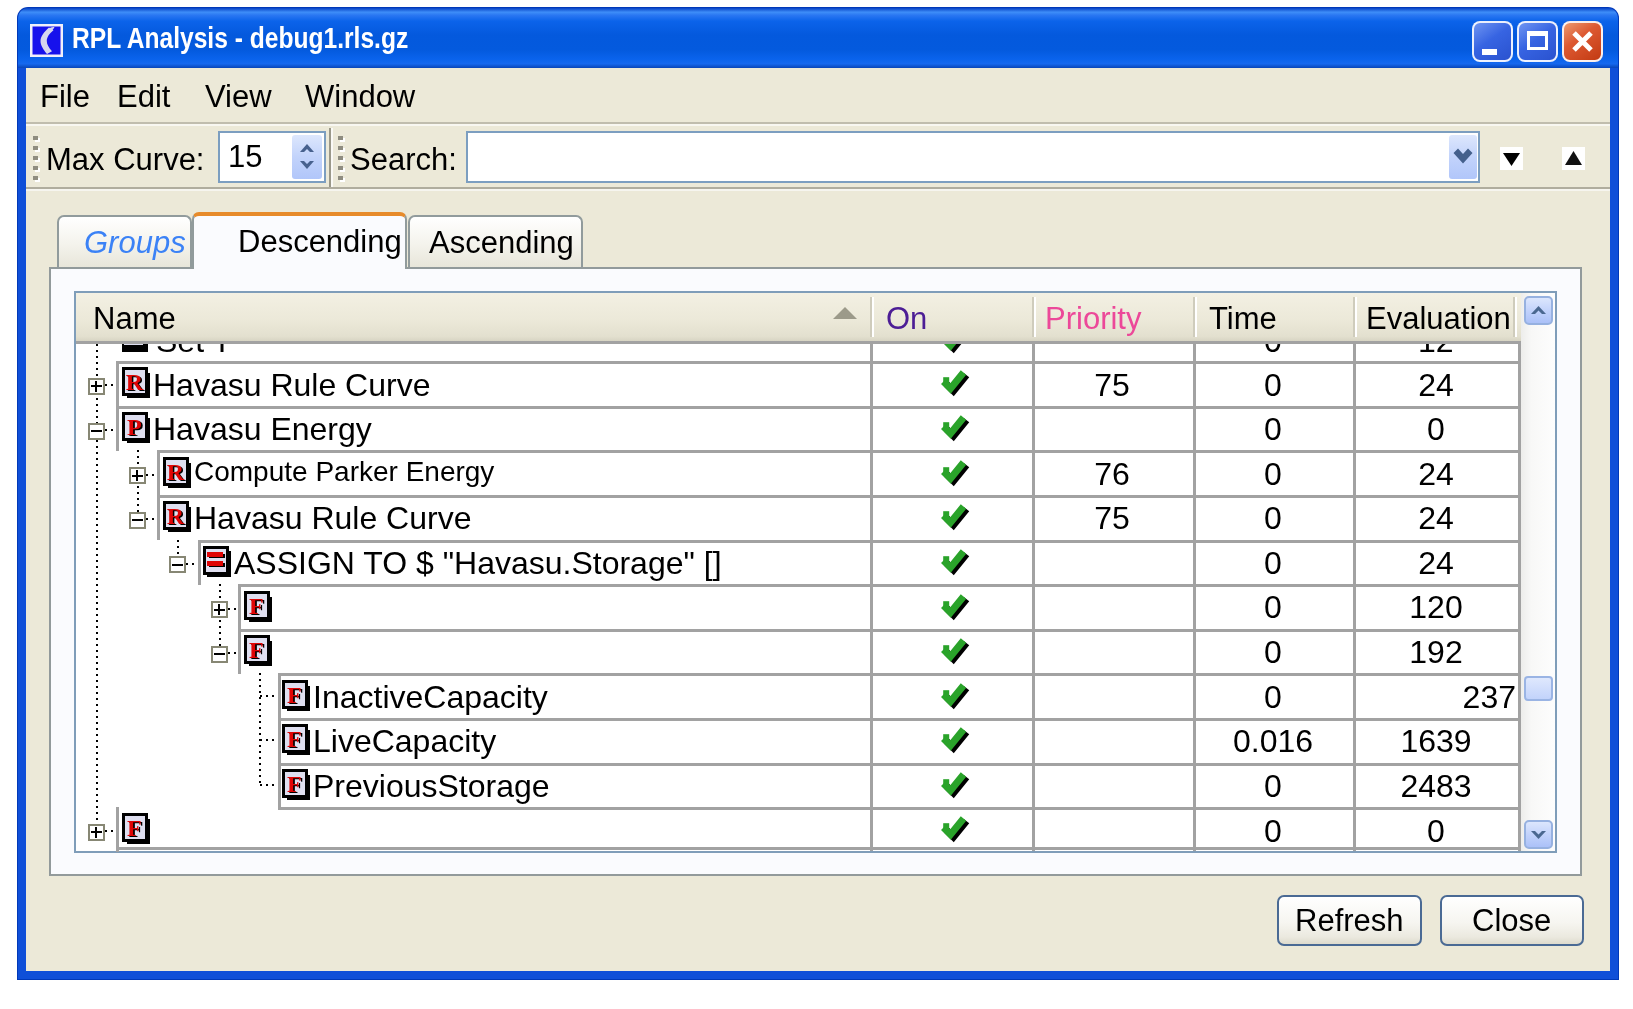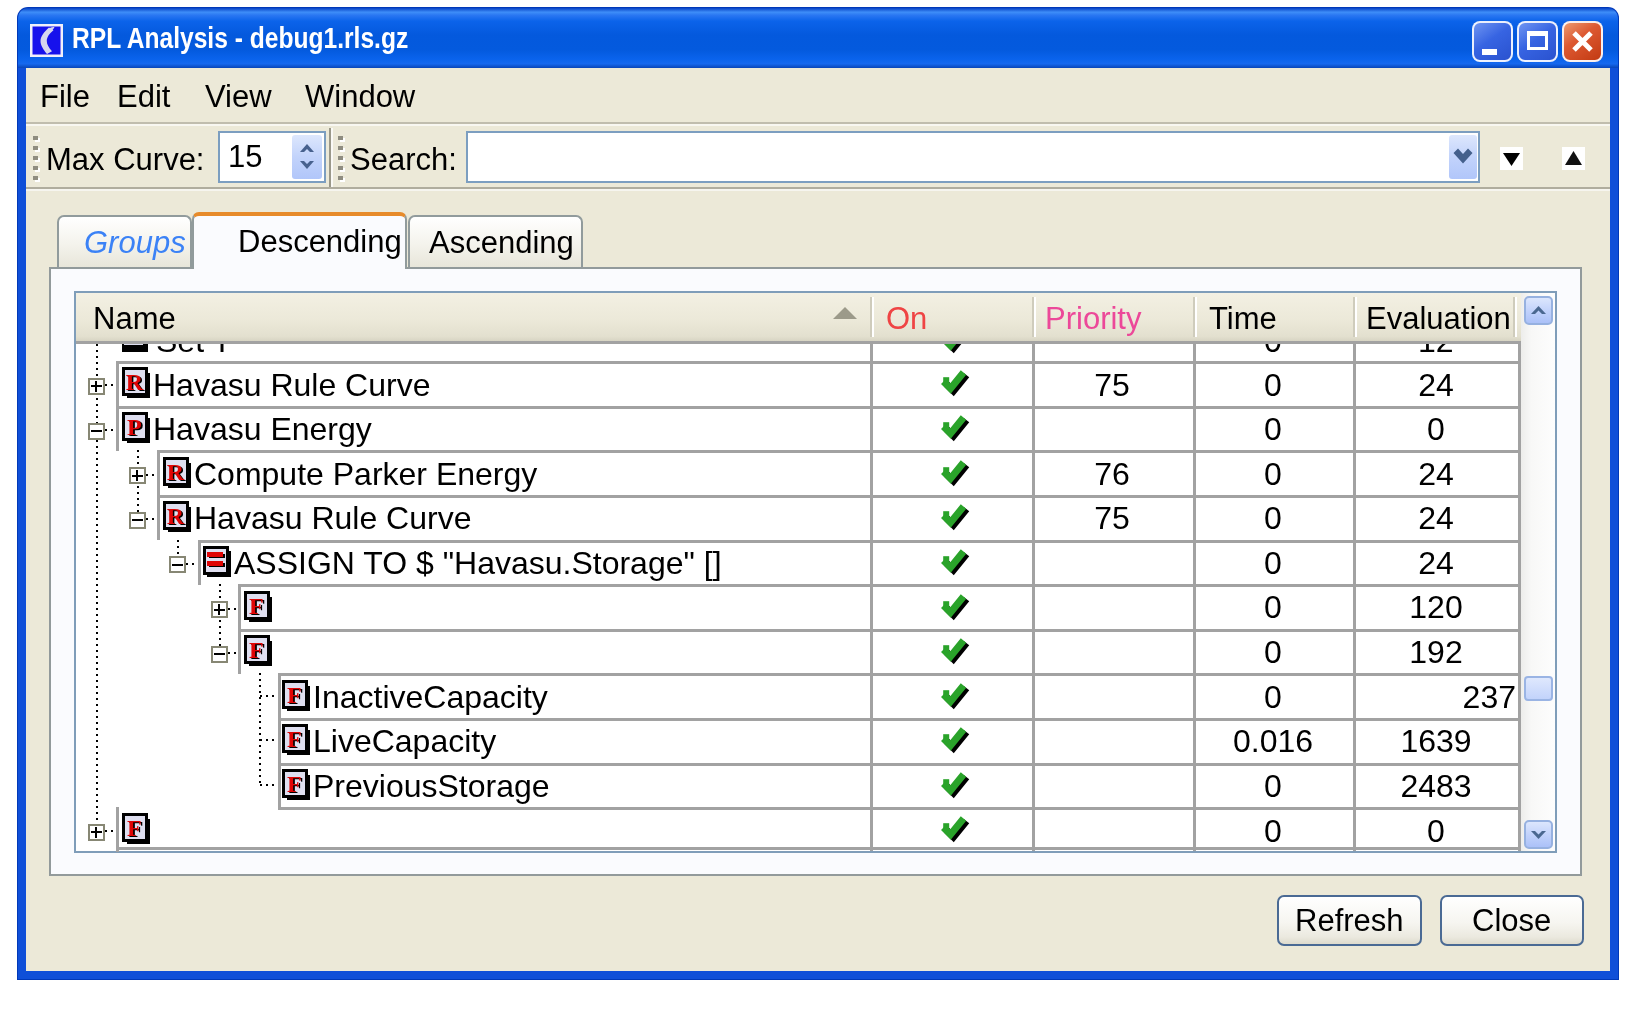--- a/index.html
+++ b/index.html
@@ -80,21 +80,21 @@
 <div class="ab" style="left:872px;top:297px;width:2px;height:40px;background:#ffffff;"></div>
 <div class="ab" style="left:1032px;top:297px;width:2px;height:40px;background:#cfccbc;"></div>
 <div class="ab" style="left:1034px;top:297px;width:2px;height:40px;background:#ffffff;"></div>
 <div class="ab" style="left:1193px;top:297px;width:2px;height:40px;background:#cfccbc;"></div>
 <div class="ab" style="left:1195px;top:297px;width:2px;height:40px;background:#ffffff;"></div>
 <div class="ab" style="left:1353px;top:297px;width:2px;height:40px;background:#cfccbc;"></div>
 <div class="ab" style="left:1355px;top:297px;width:2px;height:40px;background:#ffffff;"></div>
 <div class="ab" style="left:1513px;top:297px;width:2px;height:40px;background:#cfccbc;"></div>
 <div class="ab" style="left:1515px;top:297px;width:2px;height:40px;background:#ffffff;"></div>
 <div class="ab txt" style="left:93px;top:303px;font-size:31px;font-weight:400;color:#000;">Name</div>
-<div class="ab txt" style="left:886px;top:303px;font-size:31px;font-weight:400;color:#ef4444;">On</div>
+<div class="ab txt" style="left:886px;top:303px;font-size:31px;font-weight:400;color:#4c1d95;">On</div>
 <div class="ab txt" style="left:1045px;top:303px;font-size:31px;font-weight:400;color:#ec4899;">Priority</div>
 <div class="ab txt" style="left:1209px;top:303px;font-size:31px;font-weight:400;color:#000;">Time</div>
 <div class="ab txt" style="left:1366px;top:303px;font-size:31px;font-weight:400;color:#000;">Evaluation</div>
 <svg class="ab" style="left:832px;top:306px" width="26" height="14">
       <path d="M1,13 L25,13 L13,1 Z" fill="#9c9a8a"></path>
     </svg>
 <div class="ab" style="left:76px;top:341px;width:1445px;height:3px;background:#a2a2a2;"></div>
 <div class="ab" style="left:870px;top:344px;width:3px;height:507px;background:#a2a2a2;"></div>
 <div class="ab" style="left:1032px;top:344px;width:3px;height:507px;background:#a2a2a2;"></div>
 <div class="ab" style="left:1193px;top:344px;width:3px;height:507px;background:#a2a2a2;"></div>
@@ -182,21 +182,21 @@
 <div class="ab" style="left:129px;top:467px;width:17px;height:17px;background:#fff;border:2px solid #878774;box-sizing:border-box;"></div>
 <div class="ab" style="left:132px;top:475px;width:11px;height:2px;background:#000;"></div>
 <div class="ab" style="left:136px;top:470px;width:2px;height:11px;background:#000;"></div>
 <svg class="ab" style="left:163px;top:457px" width="31" height="33" viewBox="0 0 31 33">
 <rect x="5" y="6" width="23" height="25" fill="#000"></rect>
 <rect x="0" y="0" width="26" height="29" fill="#000"></rect>
 <rect x="3" y="3" width="20" height="23" fill="#dfdff0"></rect>
 <text x="14" y="24" font-family="Liberation Serif" font-size="24" font-weight="700" fill="#000" text-anchor="middle">R</text>
 <text x="12.4" y="22.6" font-family="Liberation Serif" font-size="24" font-weight="700" fill="#e00505" text-anchor="middle">R</text>
 </svg>
-<div class="ab txt" style="left:194px;top:458px;font-size:32px;font-weight:400;color:#000;">Compute Parker Energy</div>
+<div class="ab txt" style="left:194px;top:458px;font-size:28px;font-weight:400;color:#000;">Compute Parker Energy</div>
 <svg class="ab" style="left:940px;top:459px" width="31" height="30" viewBox="0 0 31 30">
 <g transform="translate(3,2.6)">
         <path d="M3.5,12.5 L10.5,19.5 L23.5,3.5" stroke="#000" stroke-width="7" fill="none"></path>
       </g>
 <path d="M3.5,12.5 L10.5,19.5 L23.5,3.5" stroke="#2aa32a" stroke-width="7" fill="none"></path>
       <rect x="3.2" y="8.2" width="6" height="7" fill="#2aa32a"></rect>
 </svg>
 <div class="ab txt" style="left:1032px;top:458px;width:160px;text-align:center;font-size:32px;">76</div>
 <div class="ab txt" style="left:1193px;top:458px;width:160px;text-align:center;font-size:32px;">0</div>
 <div class="ab txt" style="left:1356px;top:458px;width:160px;text-align:center;font-size:32px;">24</div>

